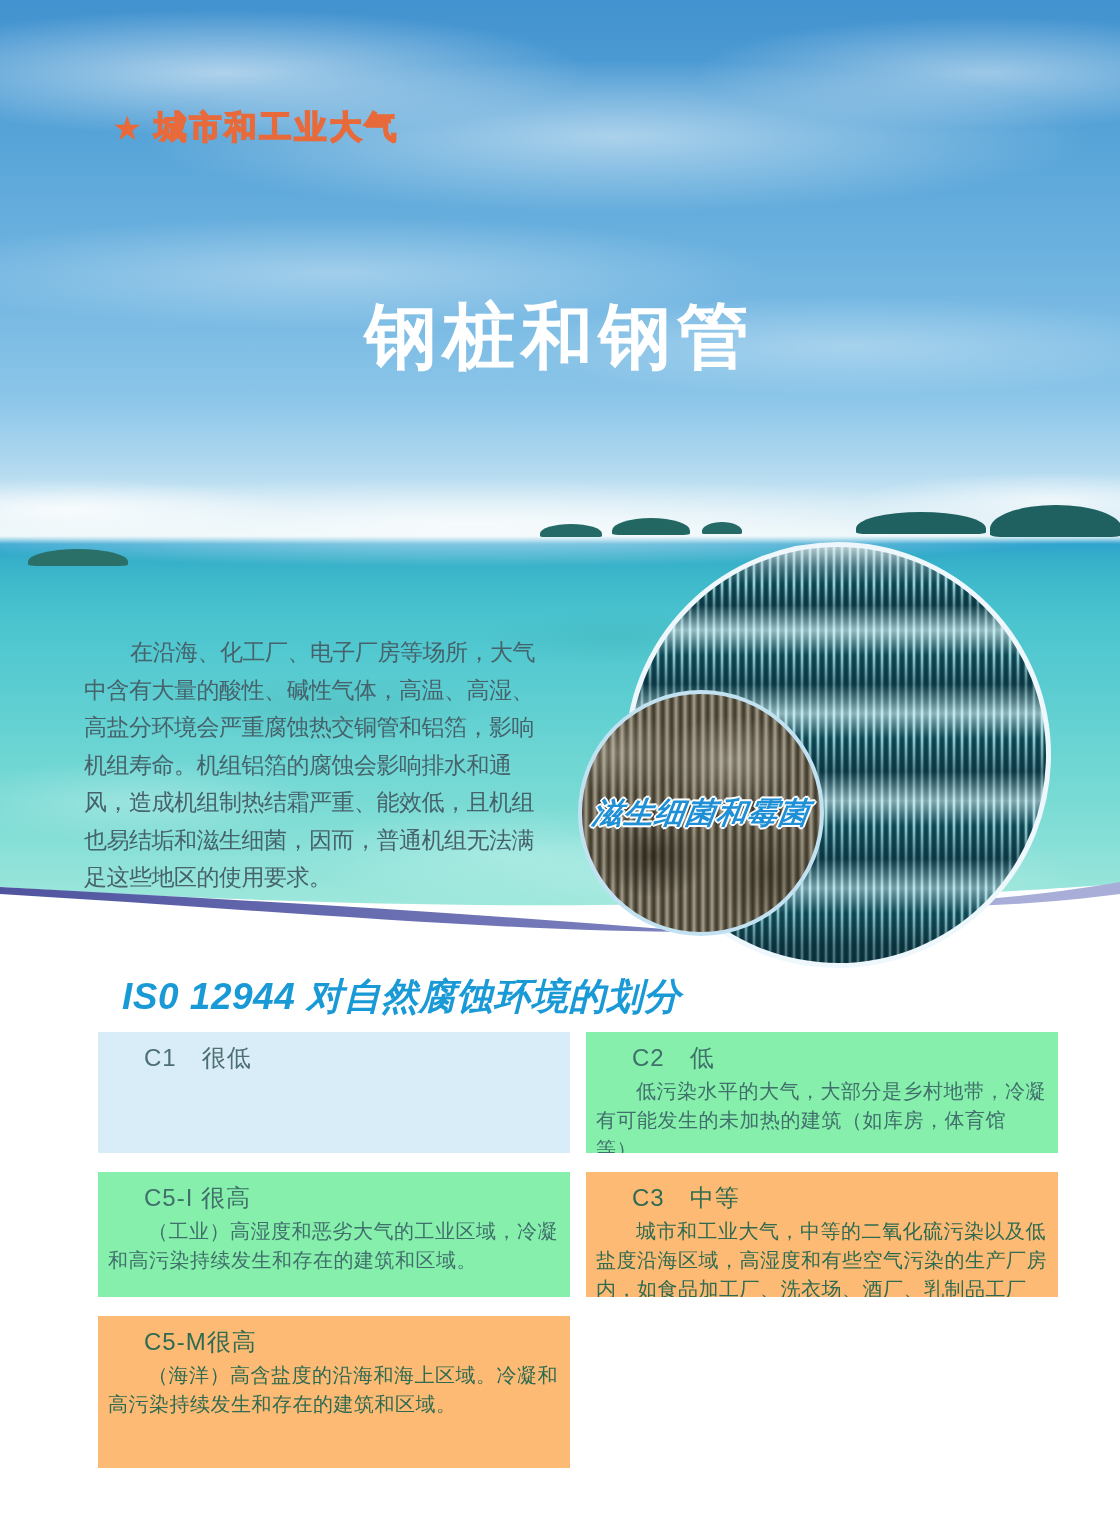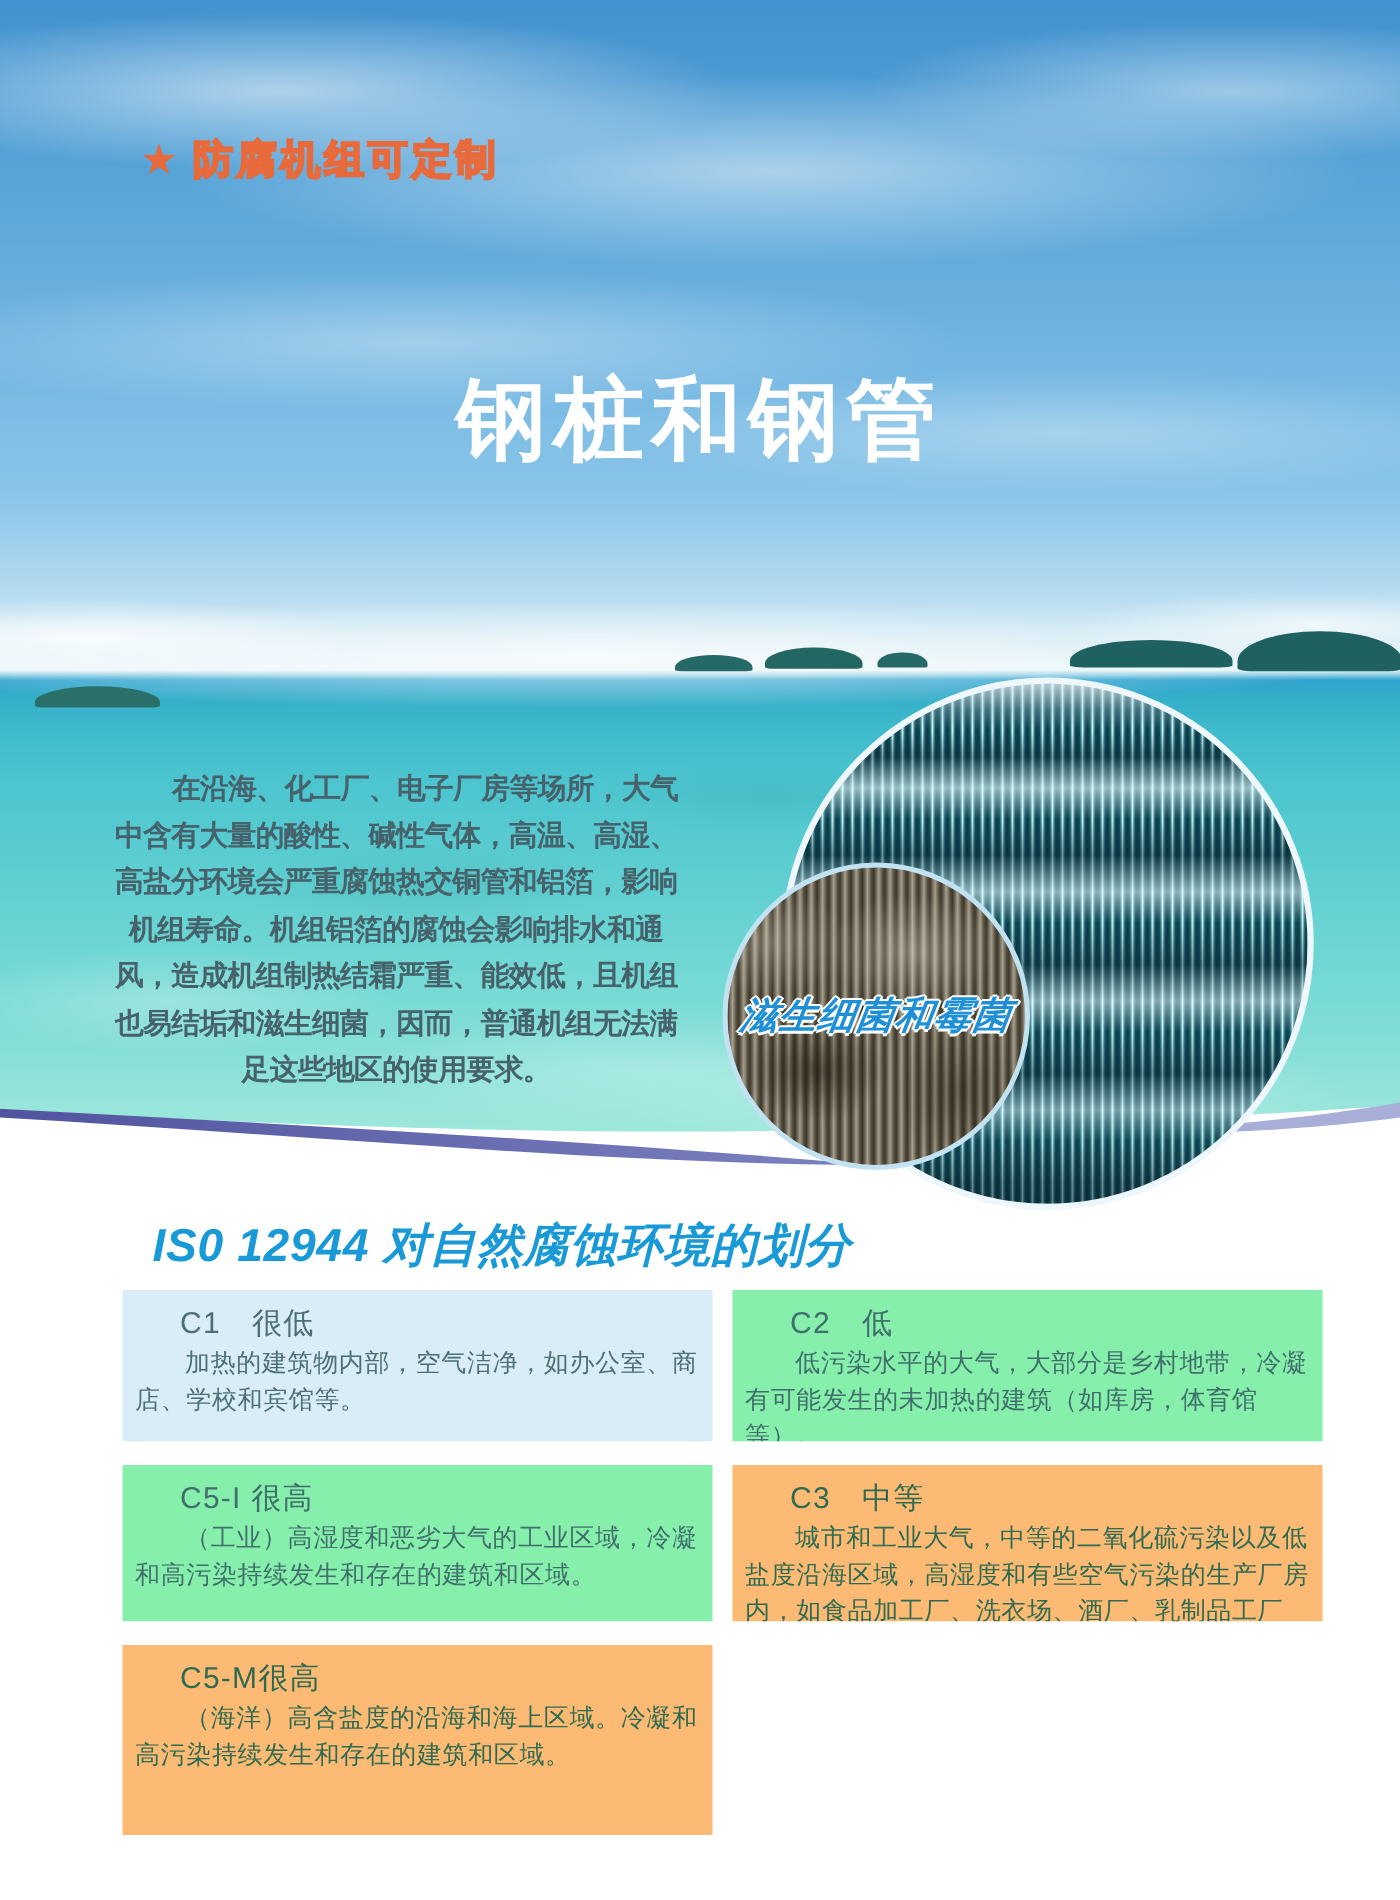--- a/index.html
+++ b/index.html
@@ -51,23 +51,23 @@
     color:rgba(255,228,210,0.35);
     -webkit-text-stroke:1.8px #e8693a;
   }
 
   .hero-title{
     position:absolute;left:0;top:300px;width:100%;margin:0;text-align:center;
     color:#ffffff;font-size:72px;font-weight:700;letter-spacing:6px;line-height:1;
   }
 
   .intro{
-    position:absolute;left:84px;top:612px;width:466px;margin:0;
+    position:absolute;left:84px;top:634px;width:466px;margin:0;
     color:#46626b;font-size:23px;line-height:37.5px;letter-spacing:-0.5px;
-    text-indent:2em;font-weight:700;text-align:center;
+    text-indent:2em;font-weight:400;
   }
 
   
   .wave{position:absolute;left:0;top:840px;width:1120px;height:140px;}
 
   
   .circle{position:absolute;border-radius:50%;overflow:hidden;}
   .coil{
     left:625px;top:542px;width:416px;height:416px;border:5px solid #eef7fb;
     background:
@@ -126,21 +126,21 @@
     <div class="shallow"></div>
     <div class="isl i1"></div>
     <div class="isl i2"></div>
     <div class="isl i3"></div>
     <div class="isl i4"></div>
     <div class="isl i5"></div>
     <div class="isl i6"></div>
 
     <div class="badge">
       <span class="star">★</span>
-      <span class="badge-text">防腐机组可定制</span>
+      <span class="badge-text">城市和工业大气</span>
     </div>
 
     <h1 class="hero-title">钢桩和钢管</h1>
 
     <p class="intro">在沿海、化工厂、电子厂房等场所，大气中含有大量的酸性、碱性气体，高温、高湿、高盐分环境会严重腐蚀热交铜管和铝箔，影响机组寿命。机组铝箔的腐蚀会影响排水和通风，造成机组制热结霜严重、能效低，且机组也易结垢和滋生细菌，因而，普通机组无法满足这些地区的使用要求。</p>
   </div>
 
   <svg class="wave" viewBox="0 0 1120 140" preserveAspectRatio="none">
     <defs>
       <linearGradient id="gpurple" x1="0" y1="0" x2="1" y2="0">
@@ -156,21 +156,20 @@
 
   <div class="circle corrosion">
     <span class="circle-caption">滋生细菌和霉菌</span>
   </div>
 
   <h2 class="section-heading">IS0 12944 对自然腐蚀环境的划分</h2>
 
   <div class="cards">
     <div class="card" data-variant="blue">
       <div class="card-title">C1　很低</div>
-      <div class="card-desc">加热的建筑物内部，空气洁净，如办公室、商店、学校和宾馆等。</div>
     </div>
     <div class="card" data-variant="teal">
       <div class="card-title">C2　低</div>
       <div class="card-desc">低污染水平的大气，大部分是乡村地带，冷凝有可能发生的未加热的建筑（如库房，体育馆等）。</div>
     </div>
     <div class="card" data-variant="teal">
       <div class="card-title">C5-I 很高</div>
       <div class="card-desc">（工业）高湿度和恶劣大气的工业区域，冷凝和高污染持续发生和存在的建筑和区域。</div>
     </div>
     <div class="card" data-variant="green">

